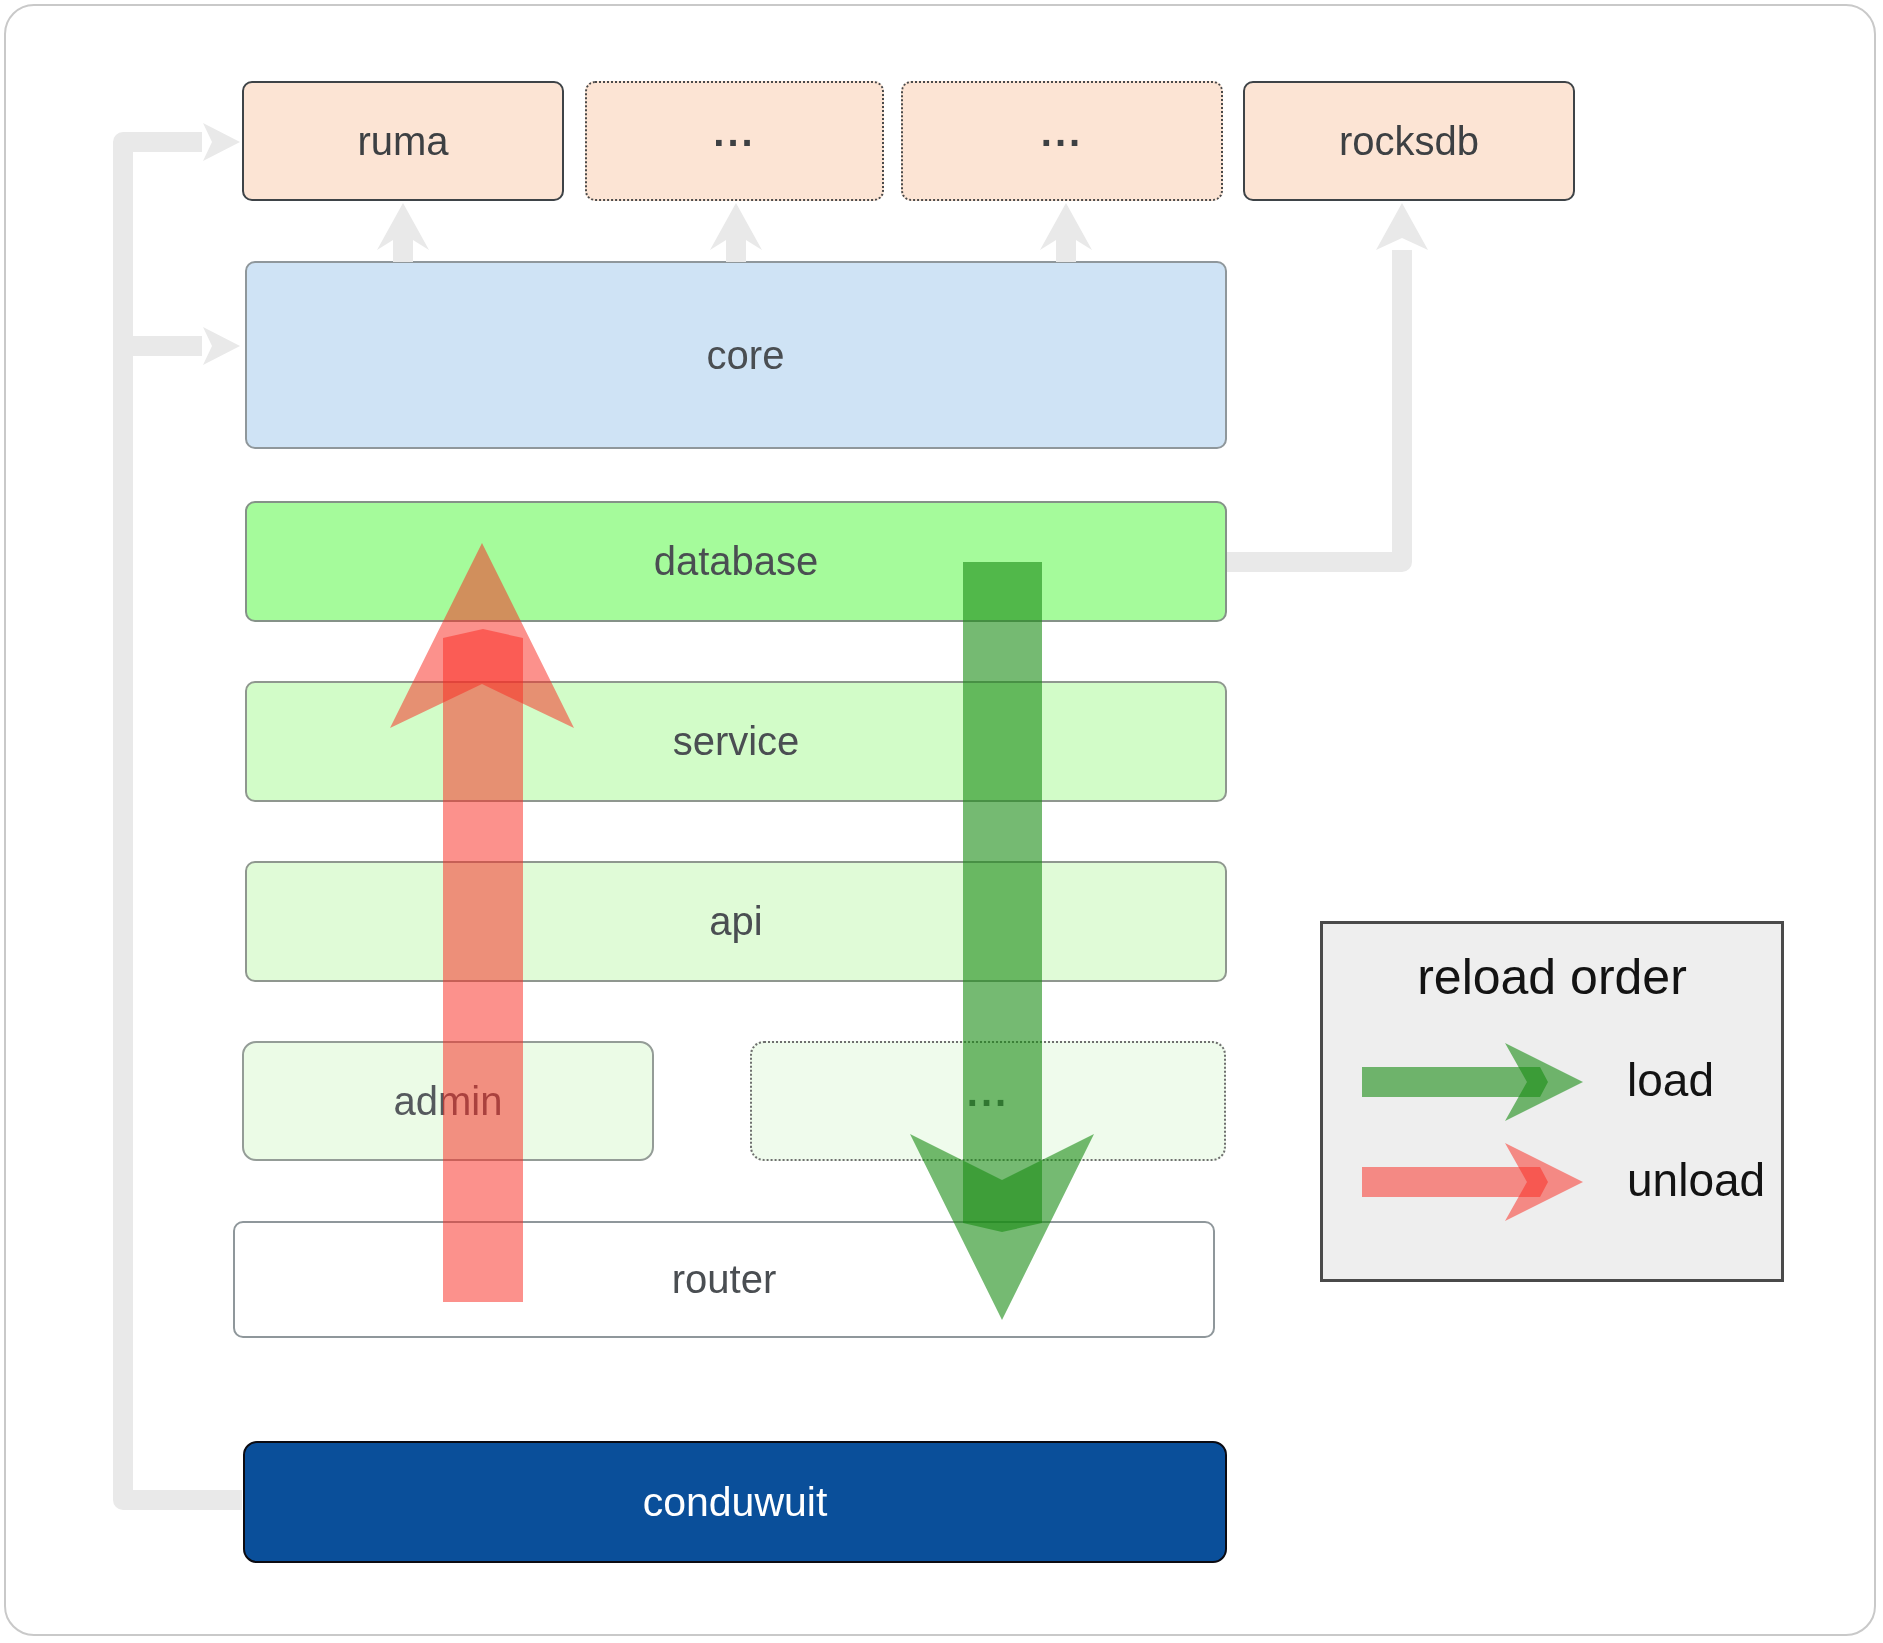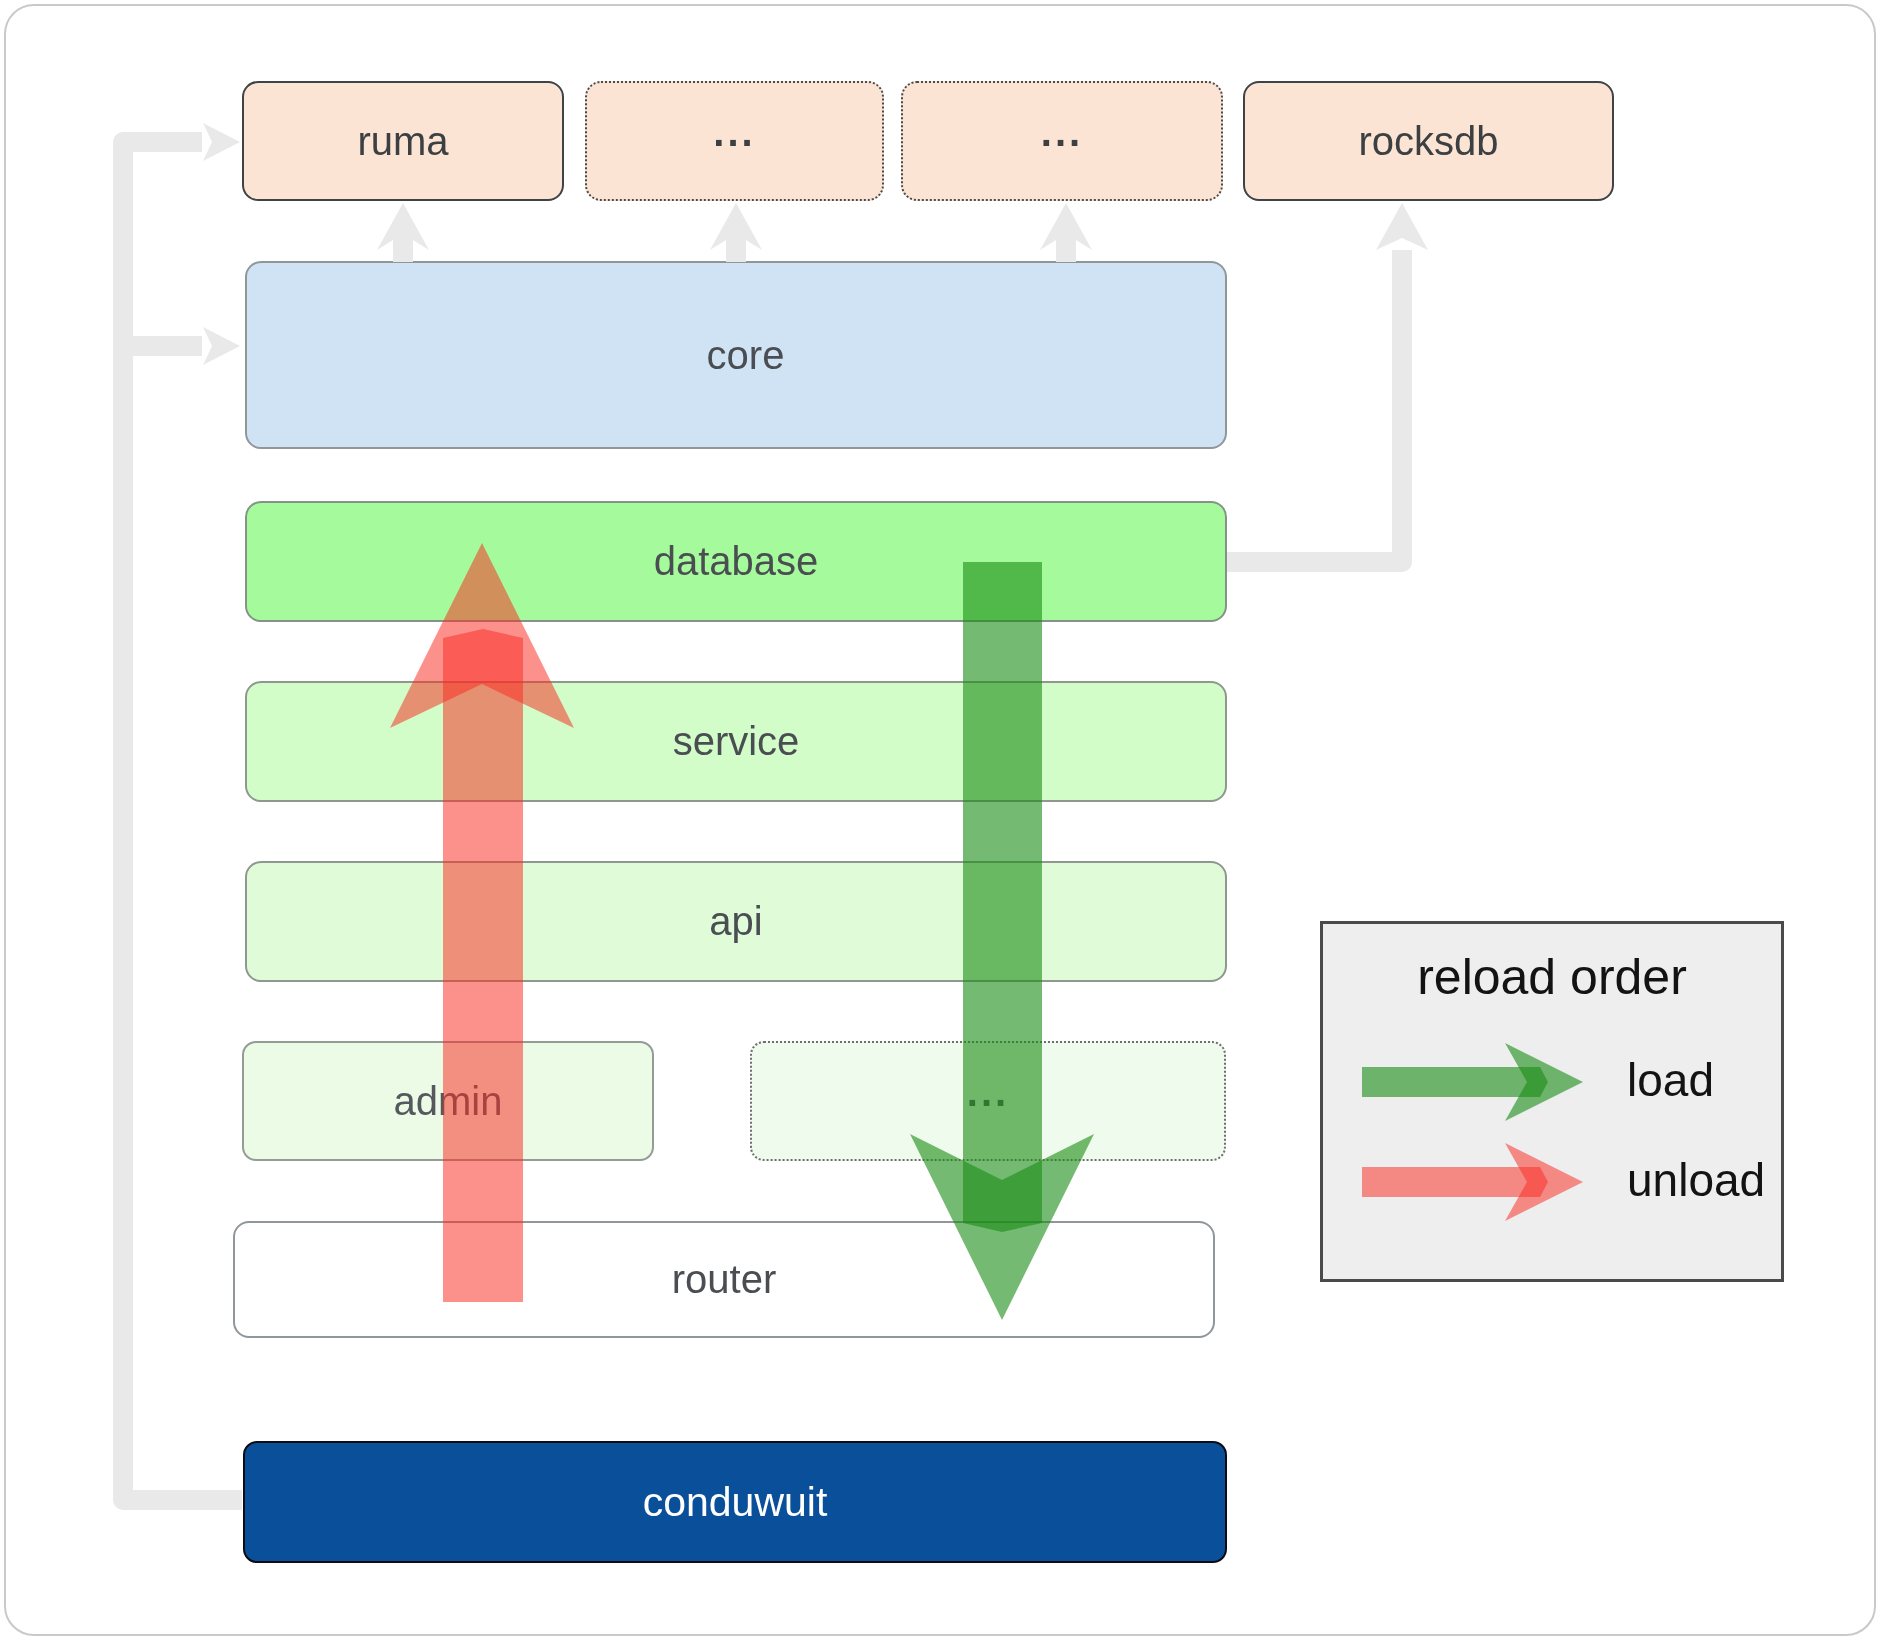--- a/index.html
+++ b/index.html
@@ -10,21 +10,21 @@
     font-family:"Liberation Sans", sans-serif;
     overflow:hidden;
   }
   .frame{
     position:absolute;left:4px;top:4px;width:1872px;height:1632px;
     border:2px solid #c9c9c9;border-radius:30px;box-sizing:border-box;
   }
   .bx{
     position:absolute;box-sizing:border-box;
     display:flex;align-items:center;justify-content:center;
-    font-size:40px;color:#4a4e52;border-radius:16px;z-index:2;
+    font-size:40px;color:#4a4e52;border-radius:10px;z-index:2;
   }
   .peach{background:#fce4d4;border:2.5px solid #3e4347;color:#3d4043;}
   .peach-dotted{background:#fce4d4;border:2.5px dotted #4a4a4a;color:#3d4043;}
   .core{background:#cfe3f5;border:2px solid #8f979b;}
   .db{background:#a5fb9b;border:2px solid #859288;}
   .service{background:#d2fcc8;border:2px solid #8f978f;}
   .api{background:#e0fbd7;border:2px solid #8f978f;}
   .admin{background:#ebfbe6;border:2px solid #949c97;border-radius:14px;color:#55595d;}
   .dots-green{background:#effbec;border:2px dotted #6f6f6f;border-radius:14px;color:#55595d;}
   .router{background:#ffffff;border:2px solid #8f979b;}
@@ -56,21 +56,21 @@
 
   <div class="bx peach" style="left:242px;top:81px;width:322px;height:120px;">
     <span>ruma</span>
   </div>
   <div class="bx peach-dotted" style="left:585px;top:81px;width:299px;height:120px;">
     <span class="dots-label">...</span>
   </div>
   <div class="bx peach-dotted" style="left:901px;top:81px;width:322px;height:120px;">
     <span class="dots-label">...</span>
   </div>
-  <div class="bx peach" style="left:1243px;top:81px;width:371px;height:120px;">
+  <div class="bx peach" style="left:1243px;top:81px;width:332px;height:120px;">
     <span>rocksdb</span>
   </div>
 
   <div class="bx core" style="left:245px;top:261px;width:982px;height:188px;padding-left:19px;">
     <span>core</span>
   </div>
   <div class="bx db" style="left:245px;top:501px;width:982px;height:121px;">
     <span>database</span>
   </div>
   <div class="bx service" style="left:245px;top:681px;width:982px;height:121px;">

